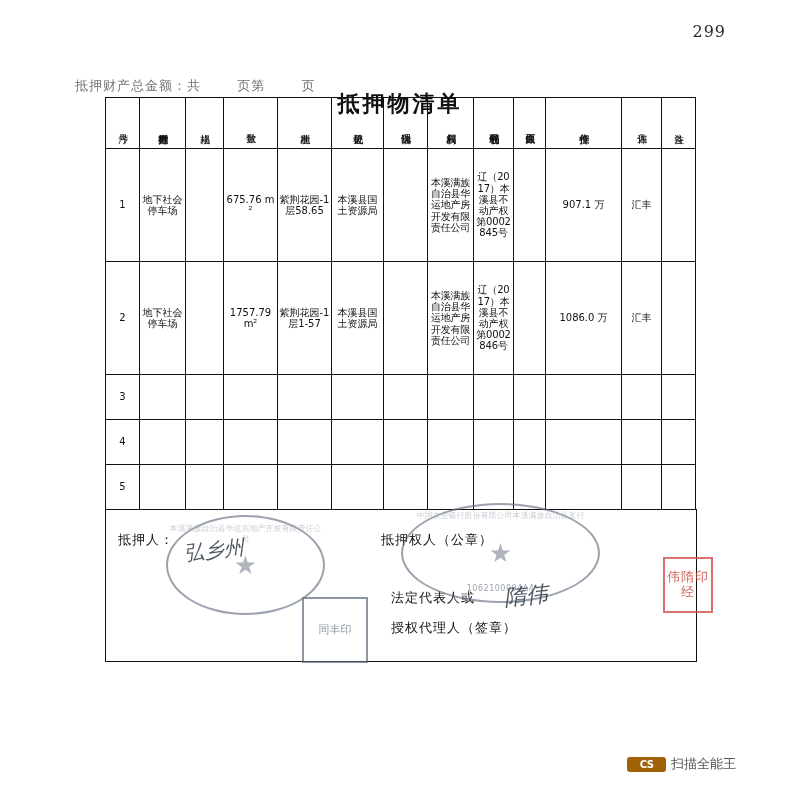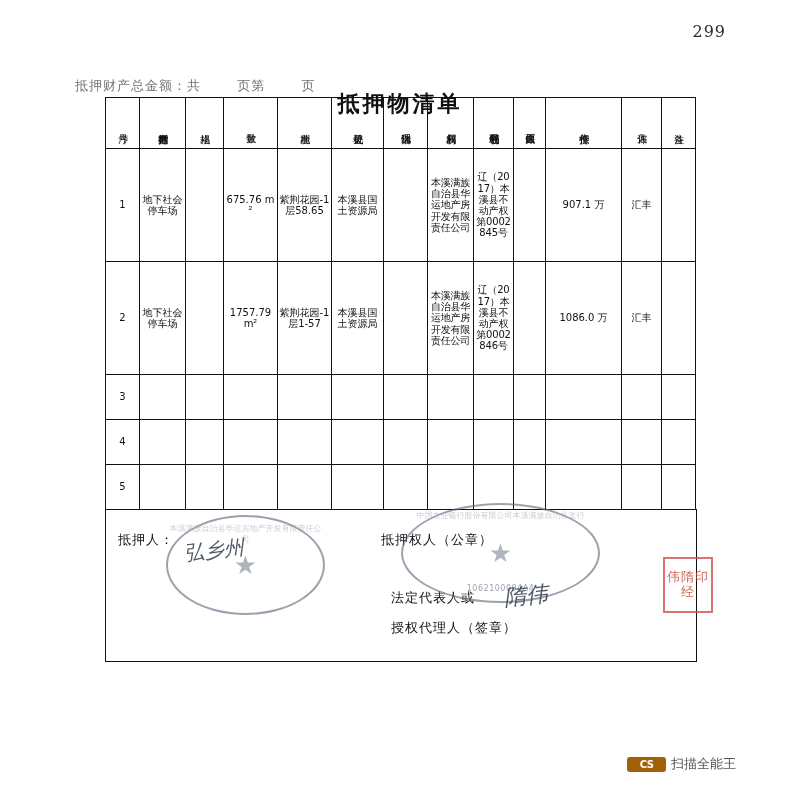--- a/index.html
+++ b/index.html
@@ -366,20 +366,23 @@
     <div class="f-label f-legal1">法定代表人或</div>
     <div class="f-label f-legal2">授权代理人（签章）</div>
 
     <div class="stamp stamp-oval stamp-round-1">
       <div class="star">★</div>
       <div class="stamp-arc" style="text-align:center;padding-top:6px;font-size:8px;opacity:.55;">本溪满族自治县华运房地产开发有限责任公司</div>
     </div>
 
     <div class="sign sign-1">弘乡州</div>
 
+    <div class="stamp stamp-sq">
+      <span>同丰印</span>
+    </div>
 
     <div class="stamp stamp-oval stamp-round-2">
       <div class="star">★</div>
       <div class="stamp-arc" style="text-align:center;padding-top:5px;font-size:8px;opacity:.55;">中国农业银行股份有限公司本溪满族自治县支行</div>
       <div class="stamp-num">1062100004A4</div>
     </div>
 
     <div class="sign sign-2">隋伟</div>
 
     <div class="stamp stamp-sq2">

